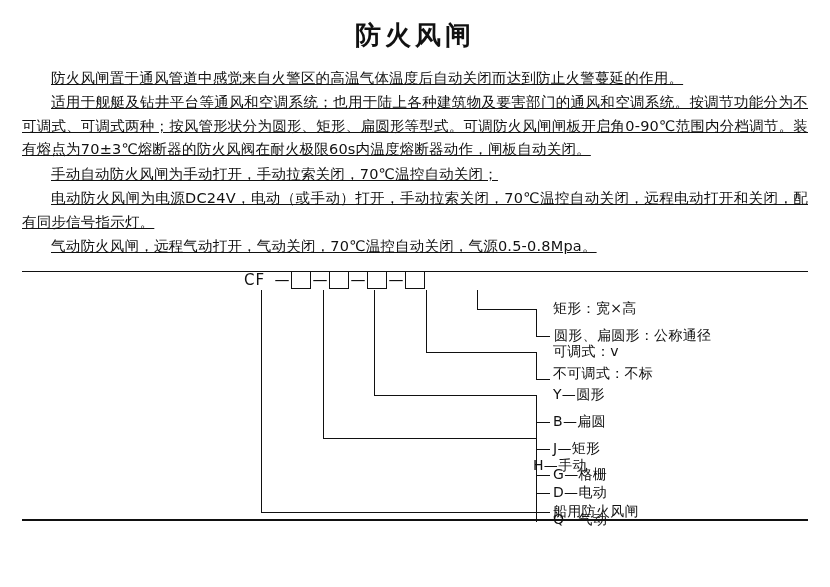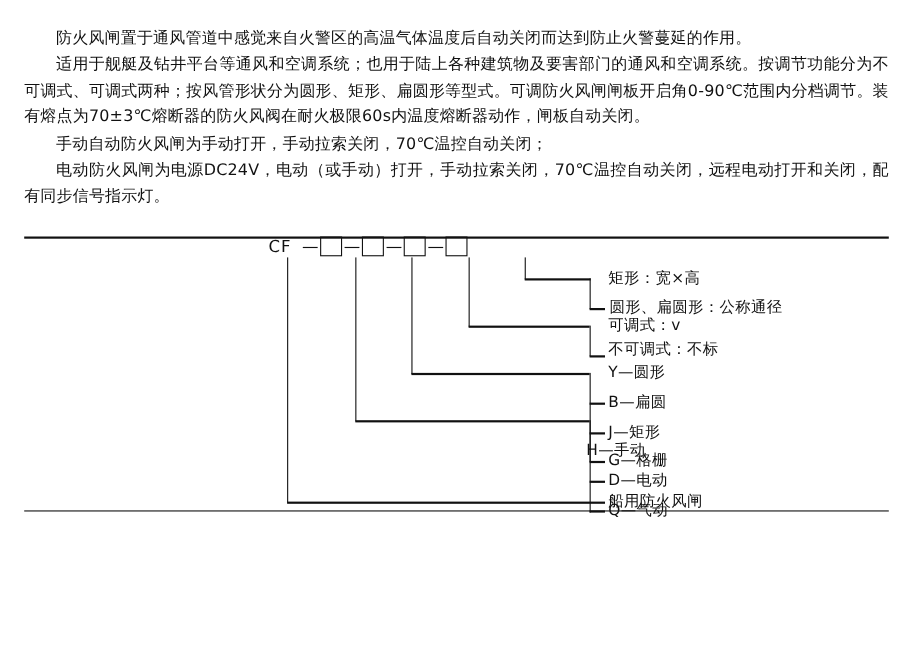--- a/index.html
+++ b/index.html
@@ -39,25 +39,26 @@
   .body-text {
     margin-top: 14px;
     font-size: 14.5px;
     line-height: 1.62;
     text-align: justify;
     letter-spacing: 0.2px;
   }
   .body-text p {
     margin: 0 0 1px 0;
     text-indent: 2em;
+    text-decoration: underline;
   }
   
   .diagram {
     position: relative;
-    margin-top: 24px;
+    margin-top: 12px;
     width: 786px;
     height: 250px;
   }
   .code-row {
     position: absolute;
     left: 222px;
     top: 0px;
     display: flex;
     align-items: center;
     font-size: 15px;
@@ -107,26 +108,28 @@
     width: 786px;
     height: 1.4px;
     background: #111;
   }
 </style>
 </head>
 <body>
 
 <div class="page">
 
+  <div class="doc-title">防火风闸</div>
 
   <div class="body-text">
     <p>防火风闸置于通风管道中感觉来自火警区的高温气体温度后自动关闭而达到防止火警蔓延的作用。</p>
     <p>适用于舰艇及钻井平台等通风和空调系统；也用于陆上各种建筑物及要害部门的通风和空调系统。按调节功能分为不可调式、可调式两种；按风管形状分为圆形、矩形、扁圆形等型式。可调防火风闸闸板开启角0-90℃范围内分档调节。装有熔点为70±3℃熔断器的防火风阀在耐火极限60s内温度熔断器动作，闸板自动关闭。</p>
     <p>手动自动防火风闸为手动打开，手动拉索关闭，70℃温控自动关闭；</p>
     <p>电动防火风闸为电源DC24V，电动（或手动）打开，手动拉索关闭，70℃温控自动关闭，远程电动打开和关闭，配有同步信号指示灯。</p>
+    <p>气动防火风闸，远程气动打开，气动关闭，70℃温控自动关闭，气源0.5-0.8Mpa。</p>
   </div>
 
   <div class="diagram">
 
     <div class="rule-top"></div>
     <div class="rule-bottom"></div>
 
     <div class="code-row">
       <span class="code-cf">CF</span>
       <span class="dash">—</span>

